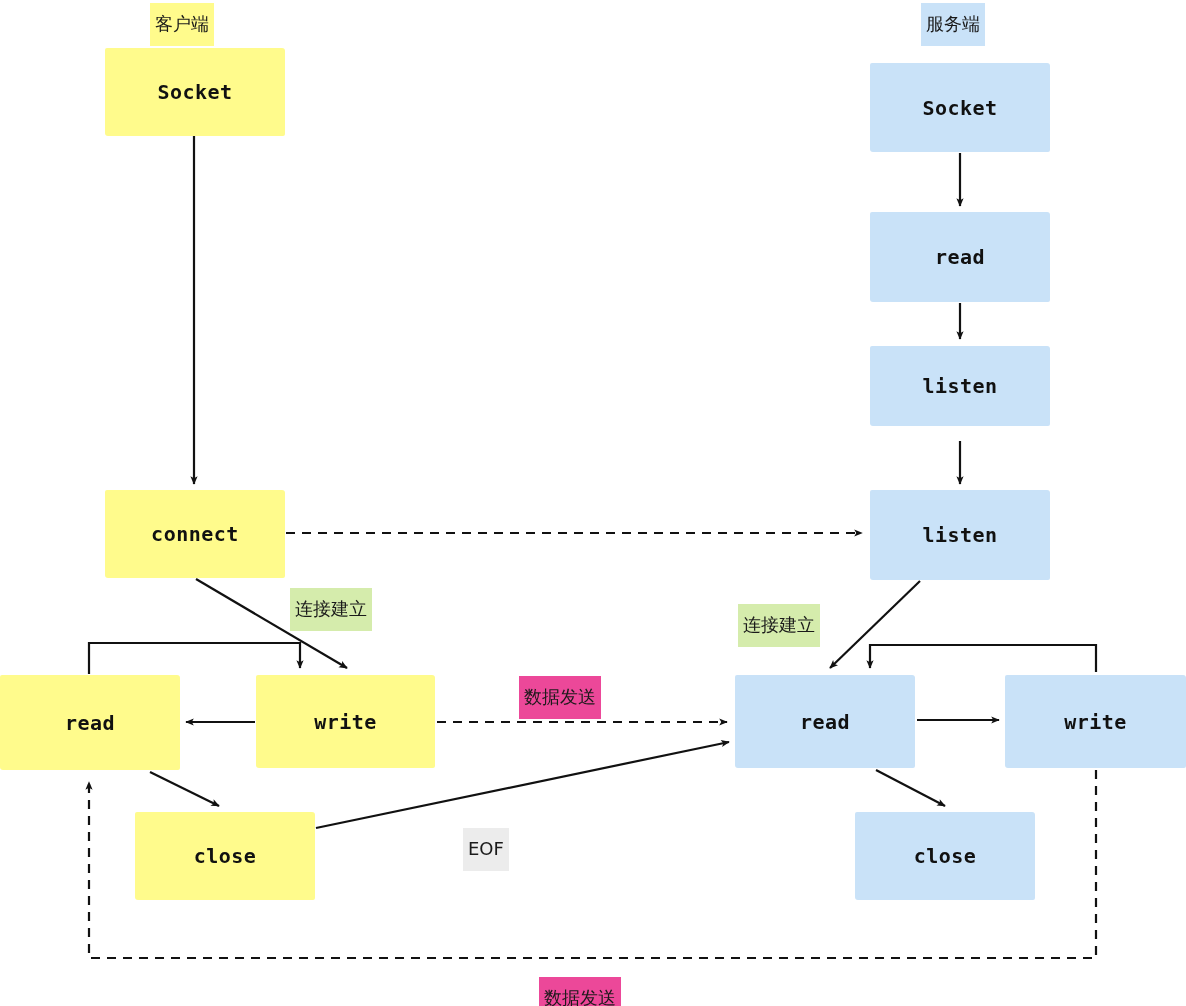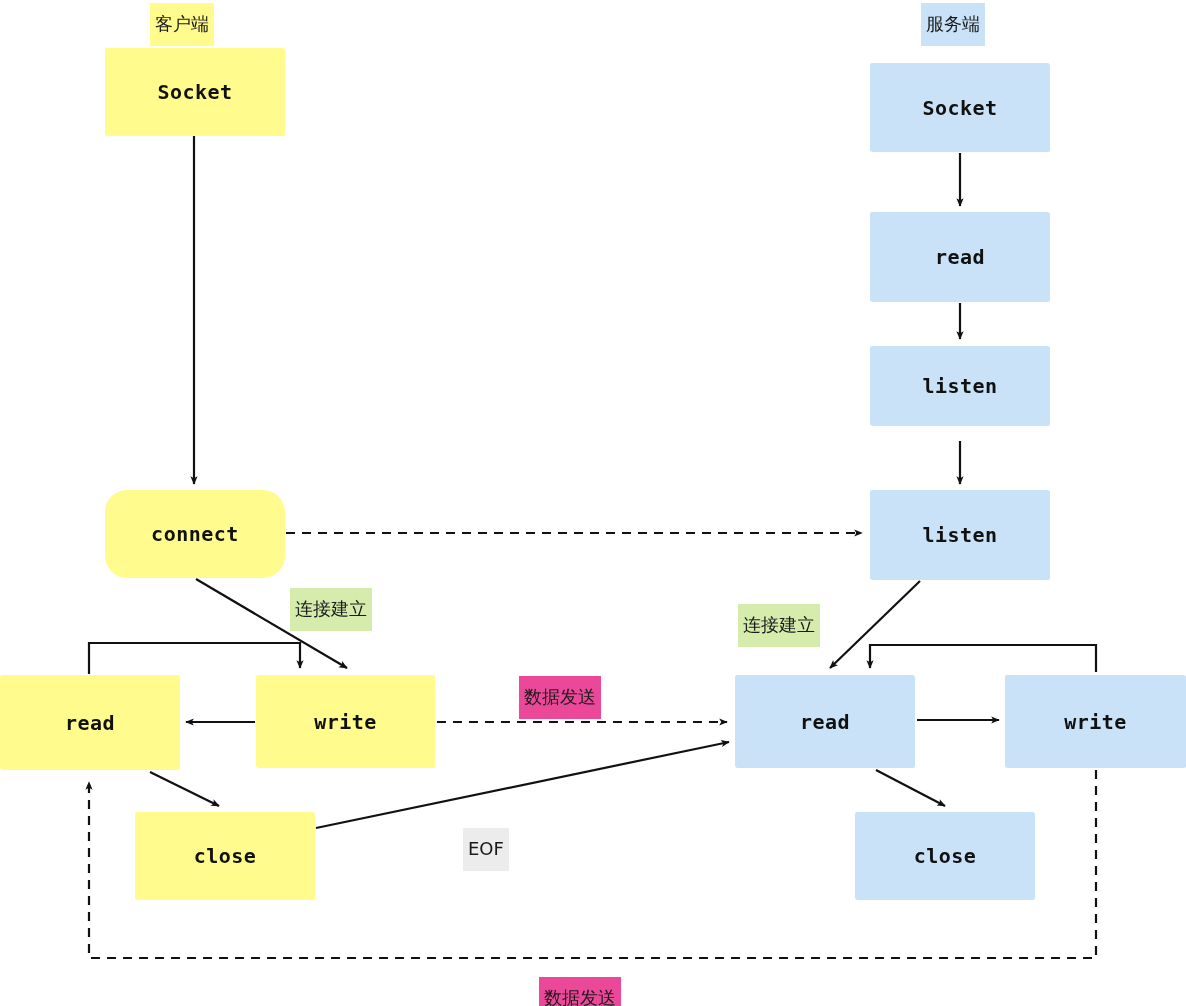--- a/index.html
+++ b/index.html
@@ -81,21 +81,21 @@
 
       
       <path d="M1096,770 L1096,958 L89,958 L89,782" stroke-dasharray="9,7" marker-end="url(#ah)"></path>
     </g>
   </svg>
 
   <div class="tag hl-yellow" style="left:150px;top:3px;">客户端</div>
   <div class="tag hl-blue" style="left:921px;top:3px;">服务端</div>
 
   <div class="node client" style="left:105px;top:48px;width:180px;height:88px;">Socket</div>
-  <div class="node client" style="left:105px;top:490px;width:180px;height:88px;border-radius:22px;">connect</div>
+  <div class="node client" style="left:105px;top:490px;width:180px;height:88px;">connect</div>
   <div class="node client" style="left:0px;top:675px;width:180px;height:95px;">read</div>
   <div class="node client" style="left:256px;top:675px;width:179px;height:93px;">write</div>
   <div class="node client" style="left:135px;top:812px;width:180px;height:88px;">close</div>
 
   <div class="node server" style="left:870px;top:63px;width:180px;height:89px;">Socket</div>
   <div class="node server" style="left:870px;top:212px;width:180px;height:90px;">read</div>
   <div class="node server" style="left:870px;top:346px;width:180px;height:80px;">listen</div>
   <div class="node server" style="left:870px;top:490px;width:180px;height:90px;">listen</div>
   <div class="node server" style="left:735px;top:675px;width:180px;height:93px;">read</div>
   <div class="node server" style="left:1005px;top:675px;width:181px;height:93px;">write</div>

